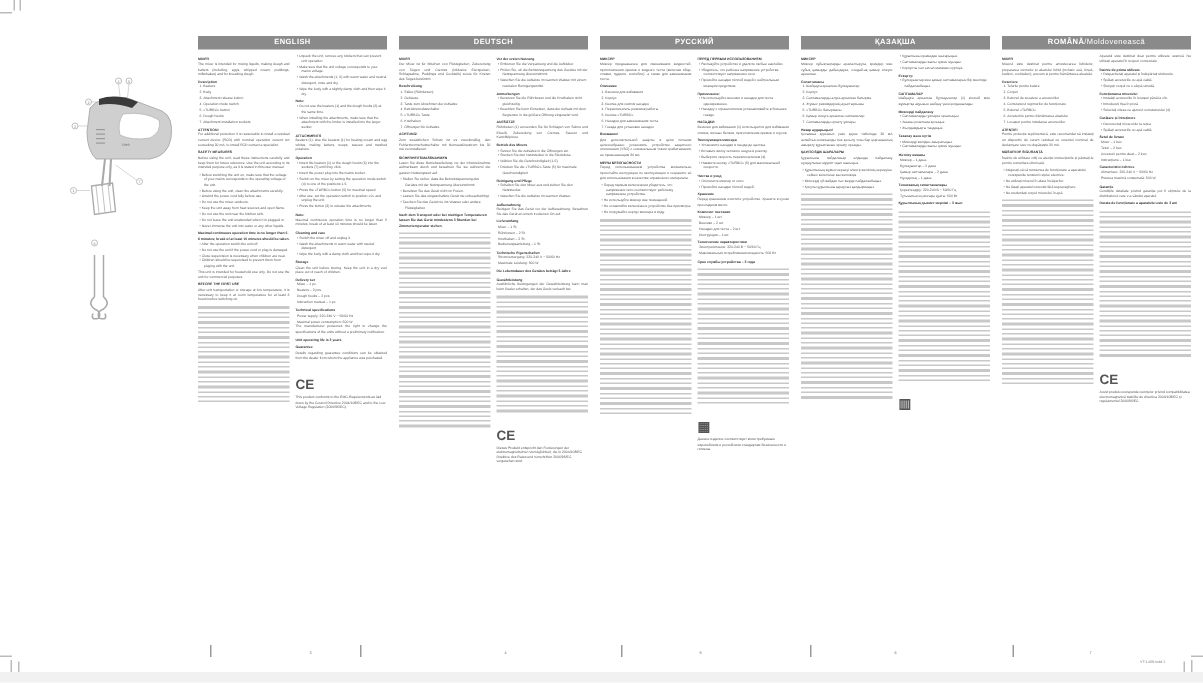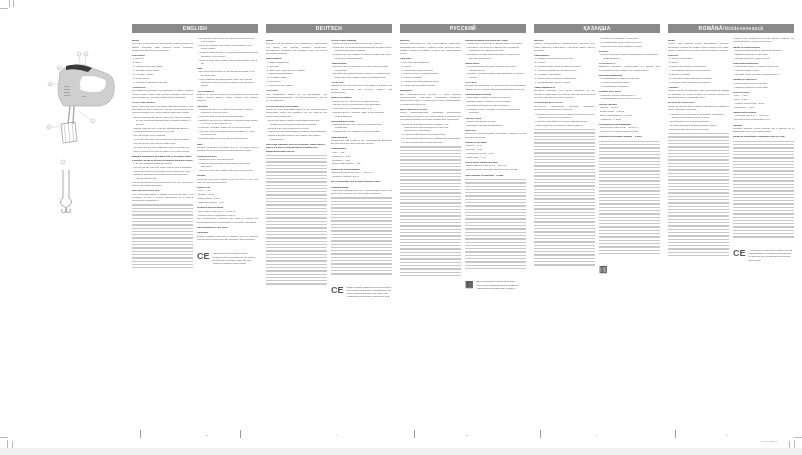--- a/index.html
+++ b/index.html
@@ -10,21 +10,21 @@
   .cover{position:absolute;left:0;top:0;width:130px;height:448px;}
   .page{position:absolute;top:24px;width:126px;height:400px;overflow:hidden;}
   .page-header{height:9px;background:#8a8a8a;color:#fff;font-size:5px;font-weight:bold;text-align:center;line-height:9px;letter-spacing:.3px;margin-bottom:4px;}
   .page-header .sub{font-weight:normal;}
   .cols{display:flex;gap:4px;}
   .col{flex:1;font-size:2.3px;line-height:3.3px;color:#555;}
   .sec{font-weight:bold;color:#333;margin-top:2px;}
   .para{margin:0 0 1.6px 0;text-align:justify;}
   .li{padding-left:4px;text-indent:-3px;margin:0 0 .6px 0;}
   .line{height:1.3px;background:#9a9a9a;margin:2px 0;opacity:.55;}
-  .ce{display:flex;gap:3px;align-items:flex-start;margin-top:11px;}
+  .ce{display:flex;gap:3px;align-items:flex-start;margin-top:11px;flex-direction:column;}
   .ce-mark{font-size:9px;font-weight:bold;color:#555;line-height:9px;}
   .pageno{position:absolute;top:434px;font-size:2.5px;color:#666;width:10px;text-align:center;}
   .vmark{position:absolute;top:430px;width:1px;height:8px;background:#999;}
   .footer-code{position:absolute;left:760px;top:440px;font-size:2.5px;color:#888;}
   .left-code{position:absolute;left:17px;top:449px;font-size:2.3px;color:#888;}
   .mixer{position:absolute;left:0;top:0;}
 </style>
 </head>
 <body>
 

